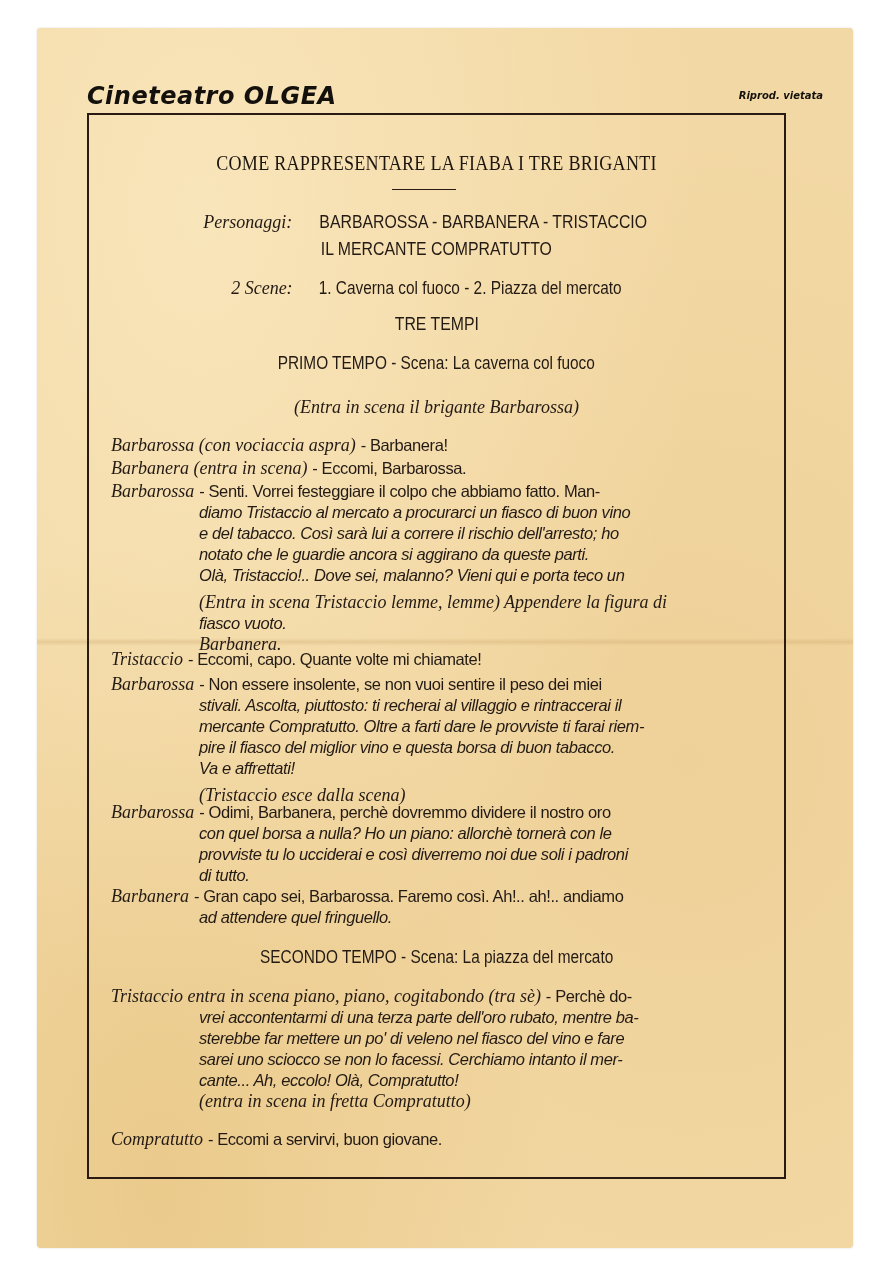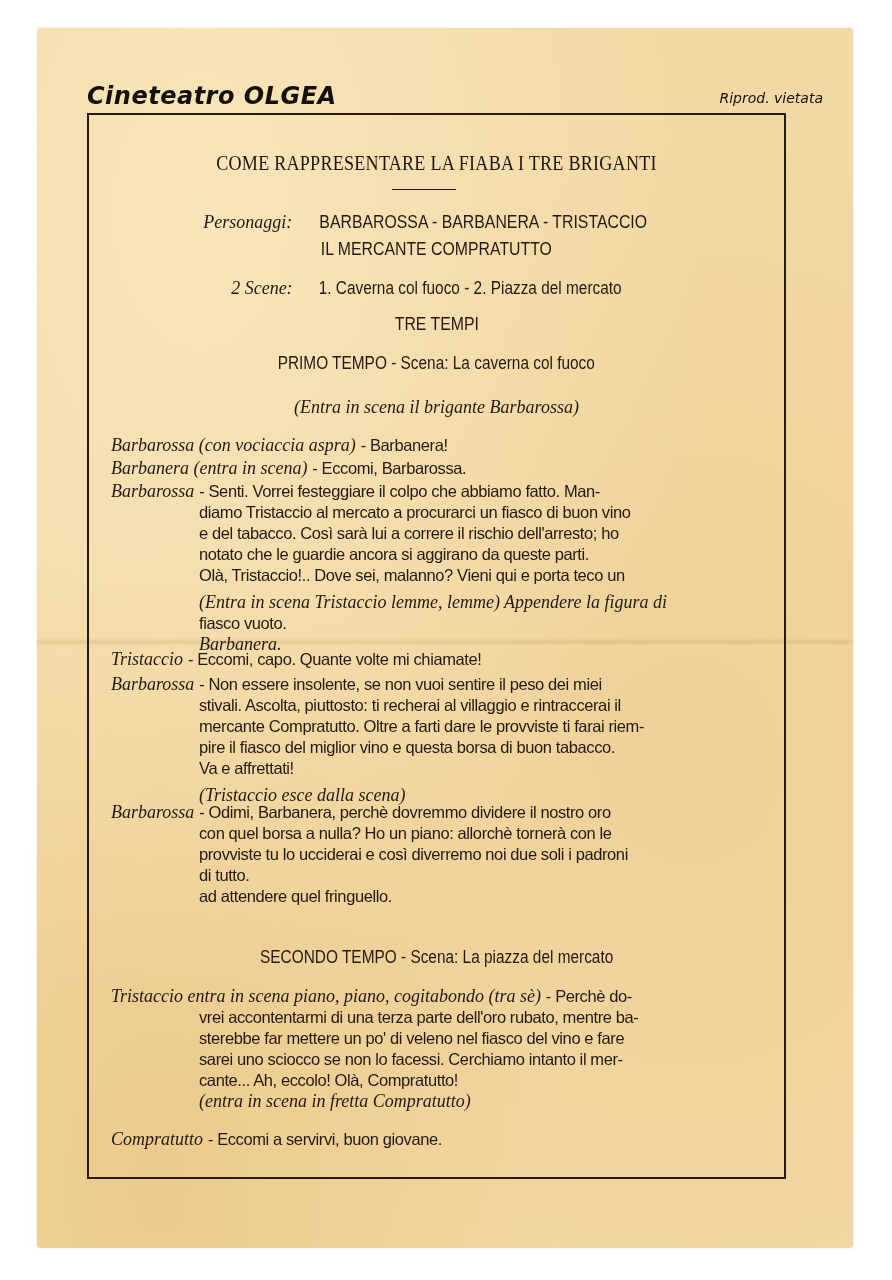--- a/index.html
+++ b/index.html
@@ -21,22 +21,22 @@
   .masthead {
     position: absolute; left: 50px; top: 54px; width: 736px; height: 34px;
   }
   .brand {
     position: absolute; left: 0; top: 0;
     font-family: "DejaVu Sans", sans-serif; font-weight: bold; font-style: italic;
     font-size: 24px; color: #14100c; letter-spacing: 0.5px;
   }
   .repro {
     position: absolute; right: 0; top: 8px;
-    font-family: "DejaVu Sans", sans-serif; font-weight: normal; font-style: italic;
-    font-size: 14px; color: #14100c;
+    font-family: "DejaVu Sans", sans-serif; font-weight: bold; font-style: italic;
+    font-size: 10px; color: #14100c;
   }
   .frame {
     position: absolute; left: 50px; top: 85px; width: 695px; height: 1062px;
     border: 2px solid #2a1a14; border-top-width: 2px;
   }
   .content {
     position: absolute; left: 0; right: 0; top: 0;
     font-family: "Liberation Sans", sans-serif; font-stretch: condensed;
     color: #231a14; font-size: 17.5px;
   }
@@ -47,21 +47,21 @@
     transform: scaleX(0.86); color: #1d150f;
   }
   .title-rule {
     position: absolute; left: 303px; width: 64px; top: 74px; height: 0;
     border-top: 1.5px solid #2a1a14;
   }
   .line { position: absolute; left: 0; right: 0; white-space: nowrap; }
   .it { font-family: "Liberation Serif", serif; font-style: italic; }
   .sq { display: inline-block; transform: scaleX(0.88); transform-origin: center; }
   .speech { position: absolute; left: 22px; width: 650px; line-height: 21px; }
-  .speech .indent { padding-left: 88px; display: block; }
+  .speech .indent { padding-left: 88px; display: block; font-style: italic; }
   .speaker { font-family: "Liberation Serif", serif; font-style: italic; font-size: 18px; }
   .txt { font-family: "Liberation Sans", sans-serif; font-size: 16.5px; letter-spacing: -0.4px; }
   .stage { font-family: "Liberation Serif", serif; font-style: italic; font-size: 18px; }
 </style>
 </head>
 <body>
 
 <div class="paper">
   <div class="fold"></div>
 
@@ -146,20 +146,24 @@
         <div>
           <span class="speaker">Barbarossa</span>
           <span class="txt">- Odimi, Barbanera, perchè dovremmo dividere il nostro oro</span>
         </div>
         <span class="indent txt">con quel borsa a nulla? Ho un piano: allorchè tornerà con le</span>
         <span class="indent txt">provviste tu lo ucciderai e così diverremo noi due soli i padroni</span>
         <span class="indent txt">di tutto.</span>
       </div>
 
       <div class="speech" style="top:771px;">
+        <div>
+          <span class="speaker">Barbanera</span>
+          <span class="txt">- Gran capo sei, Barbarossa. Faremo così. Ah!.. ah!.. andiamo</span>
+        </div>
         <span class="indent txt">ad attendere quel fringuello.</span>
       </div>
 
       <div class="line center" style="top:832px;">
         <span class="sq" style="font-size:17.5px;">SECONDO TEMPO - Scena: La piazza del mercato</span>
       </div>
 
       <div class="speech" style="top:871px;">
         <div>
           <span class="speaker">Tristaccio entra in scena piano, piano, cogitabondo (tra sè)</span>

